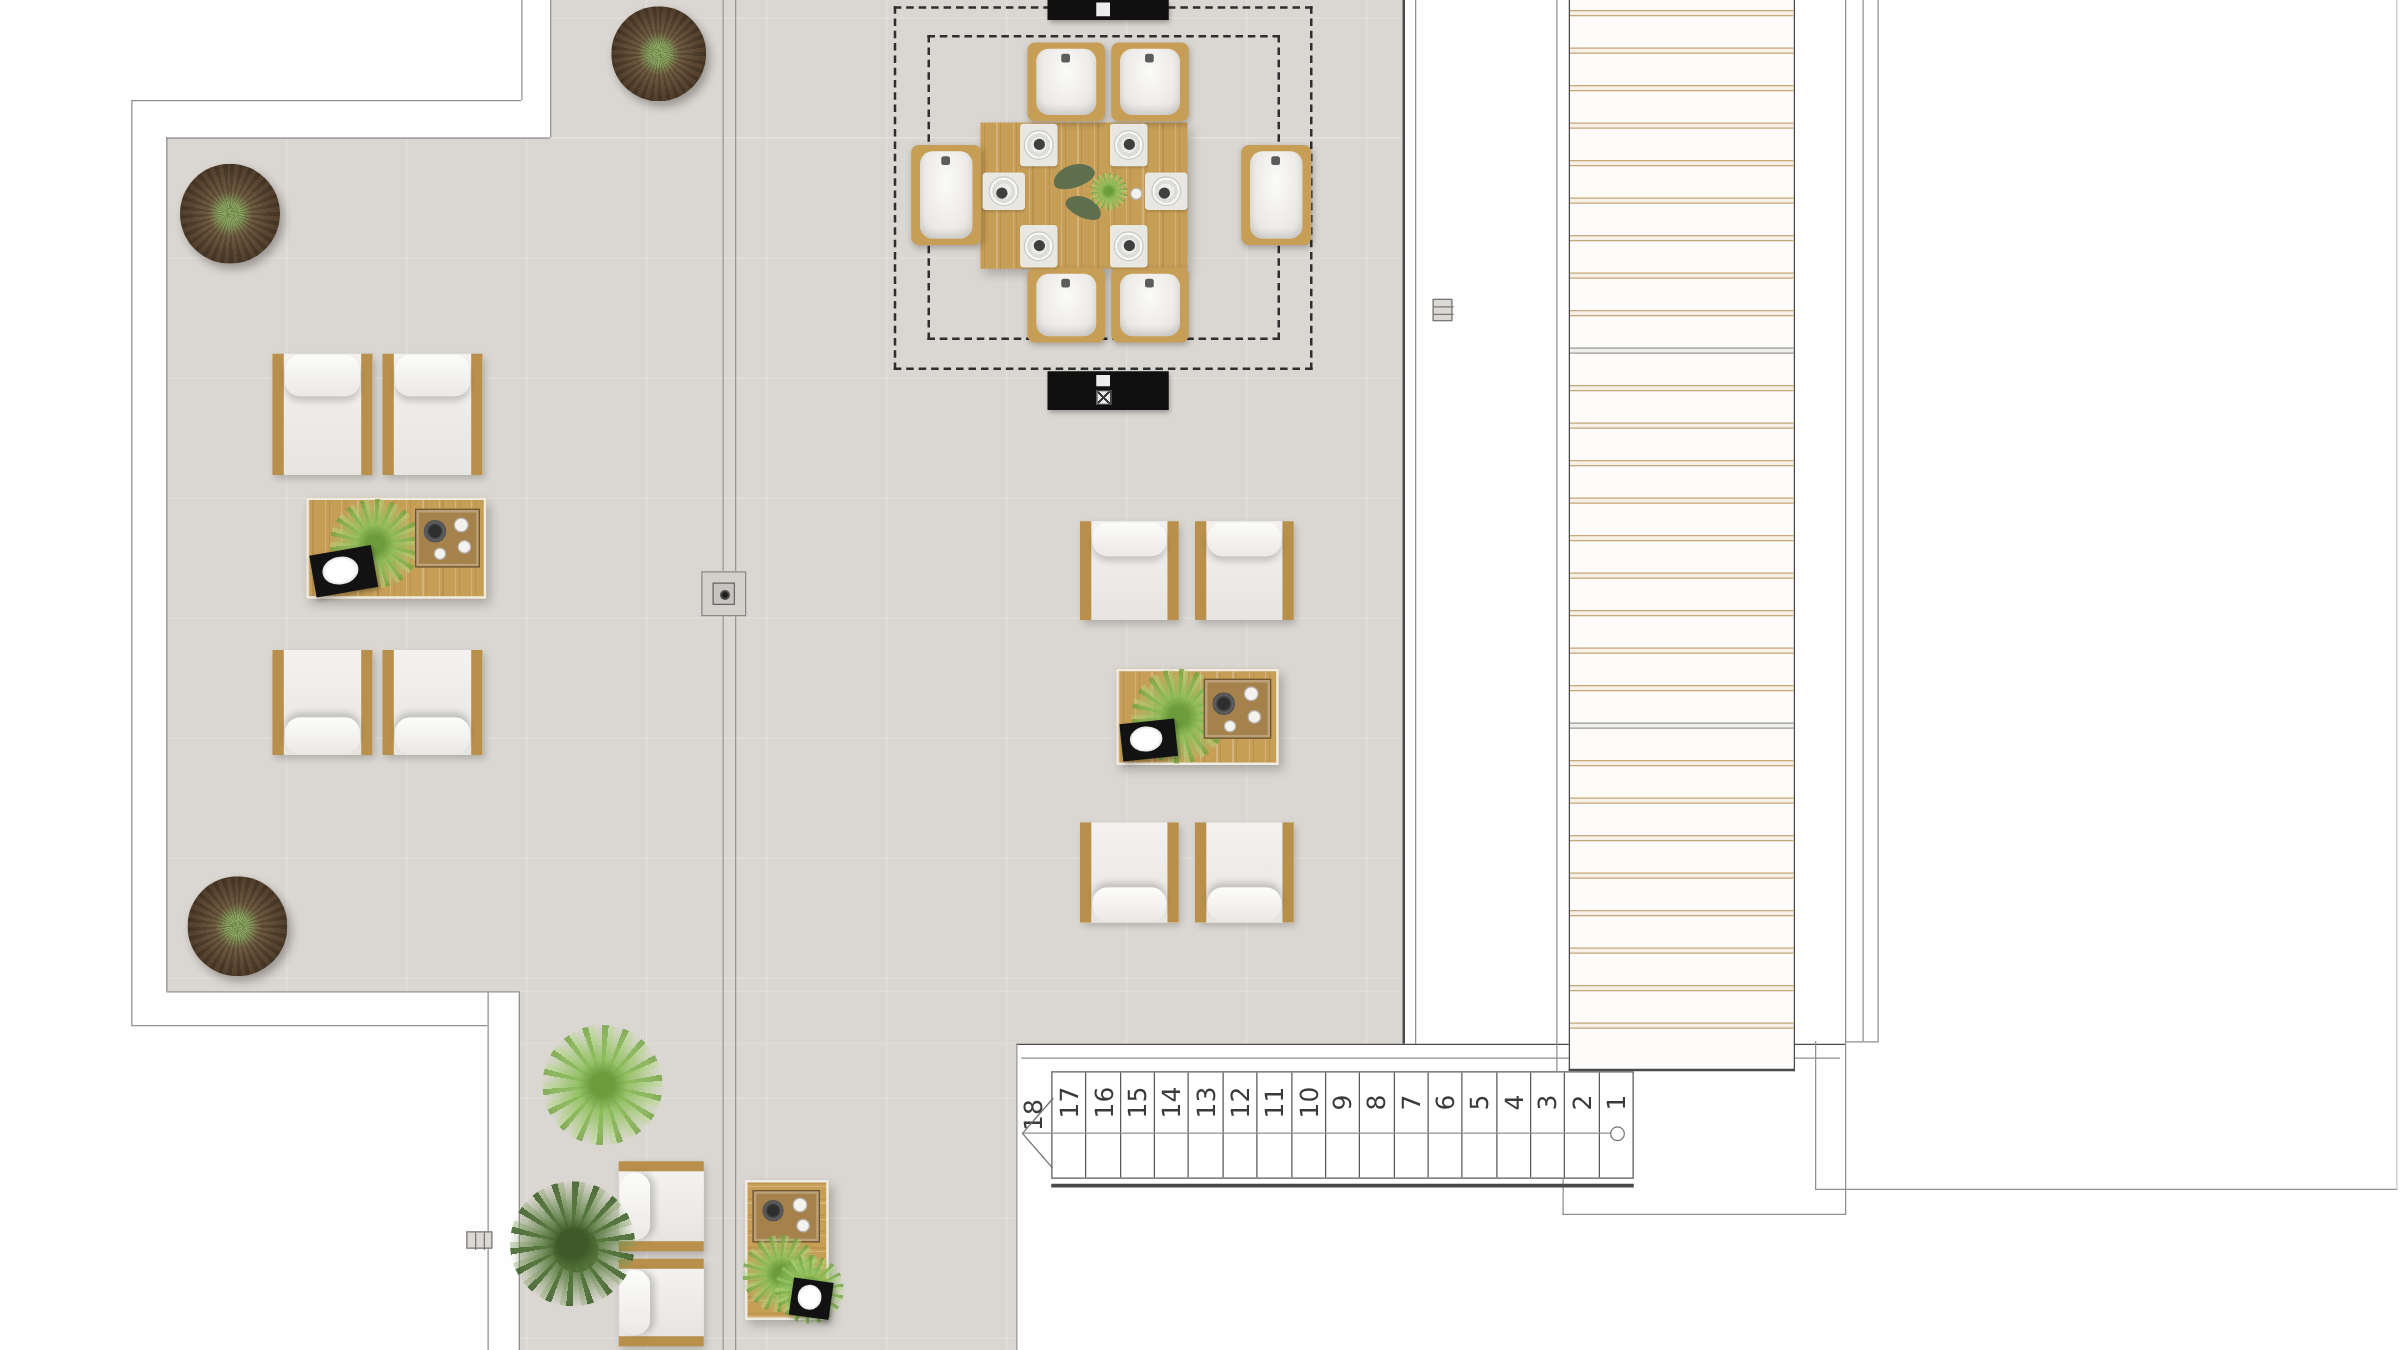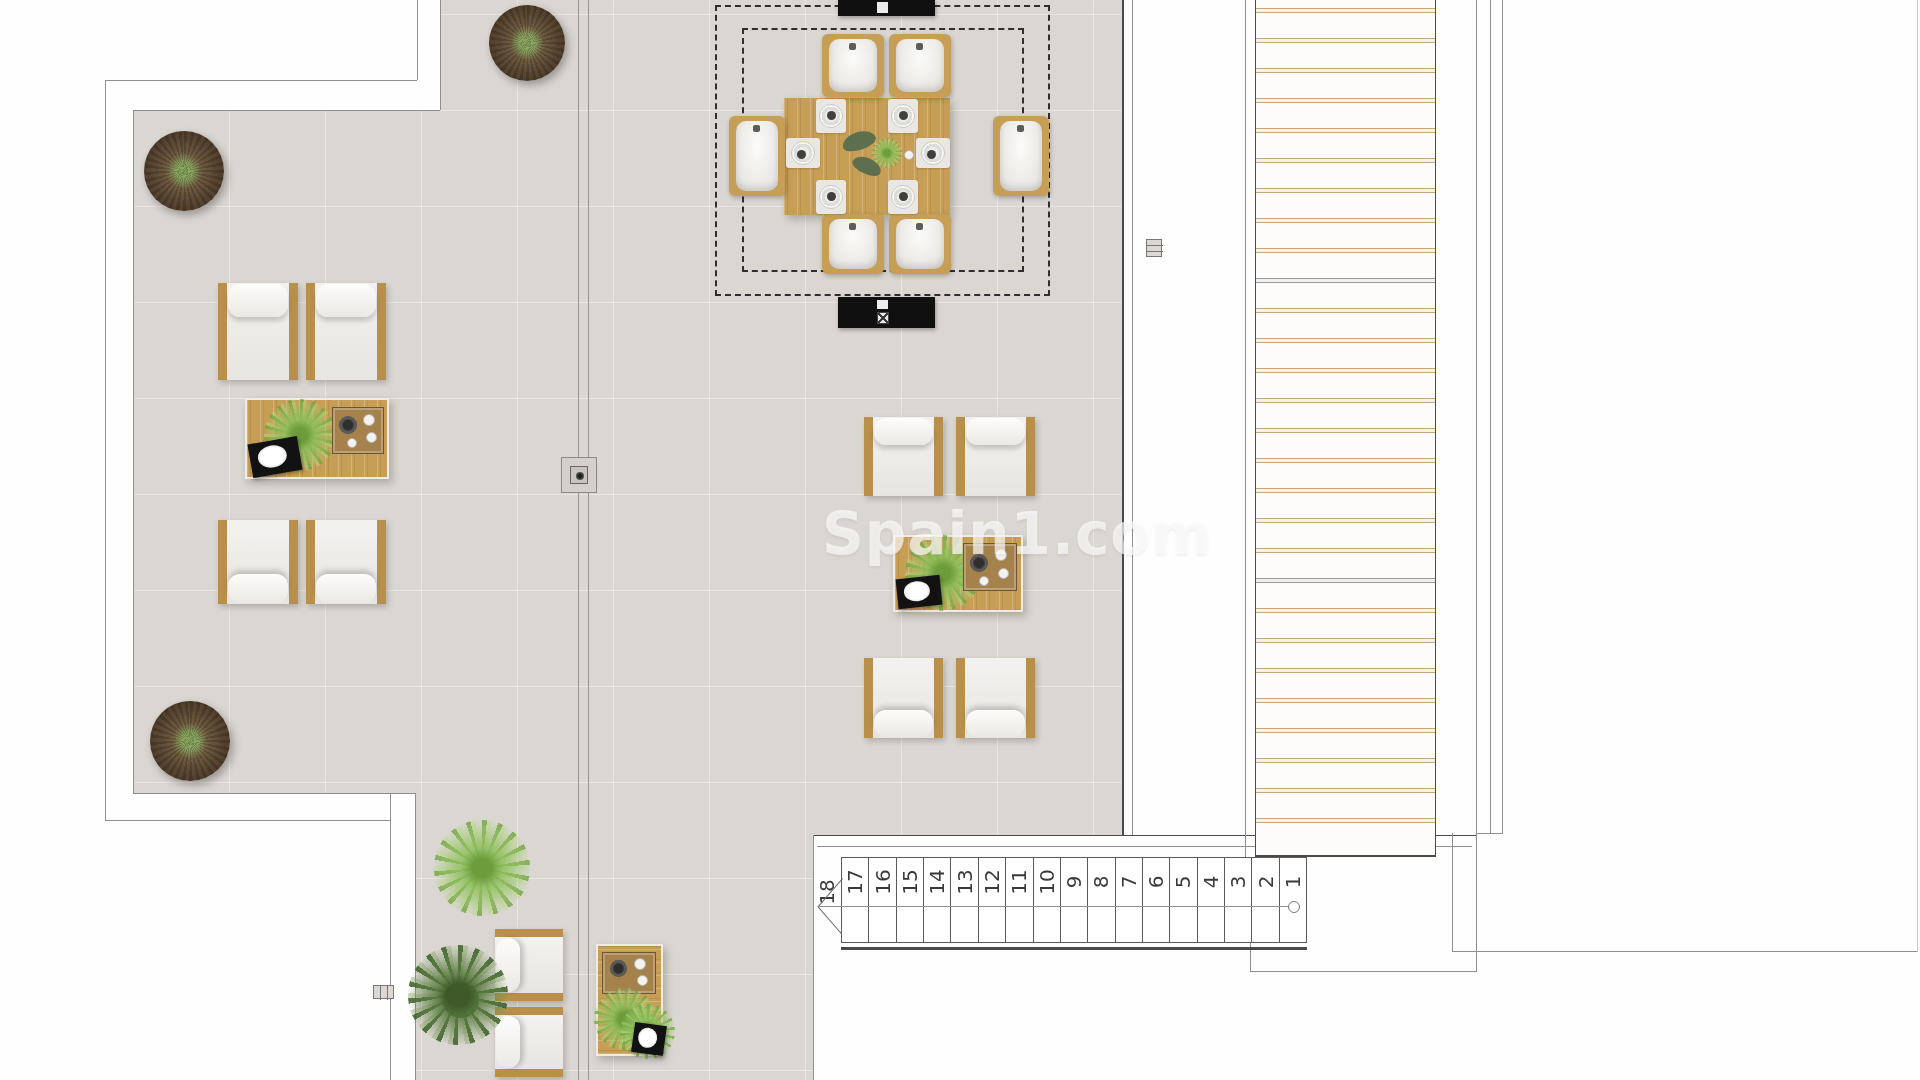--- a/index.html
+++ b/index.html
@@ -371,15 +371,14 @@
 
   <div class="marker" style="left:1146px;top:239px;width:16px;height:18px;">
     <i style="left:0;top:5px;width:16px;height:1px;"></i>
       <i style="left:0;top:11px;width:16px;height:1px;"></i>
   </div>
   <div class="marker" style="left:373px;top:985px;width:21px;height:14px;">
     <i style="left:6px;top:0;width:1px;height:14px;"></i>
       <i style="left:13px;top:0;width:1px;height:14px;"></i>
   </div>
 
-  <div id="watermark">Spain1.com</div>
 
 </div>
 
 </body></html>

